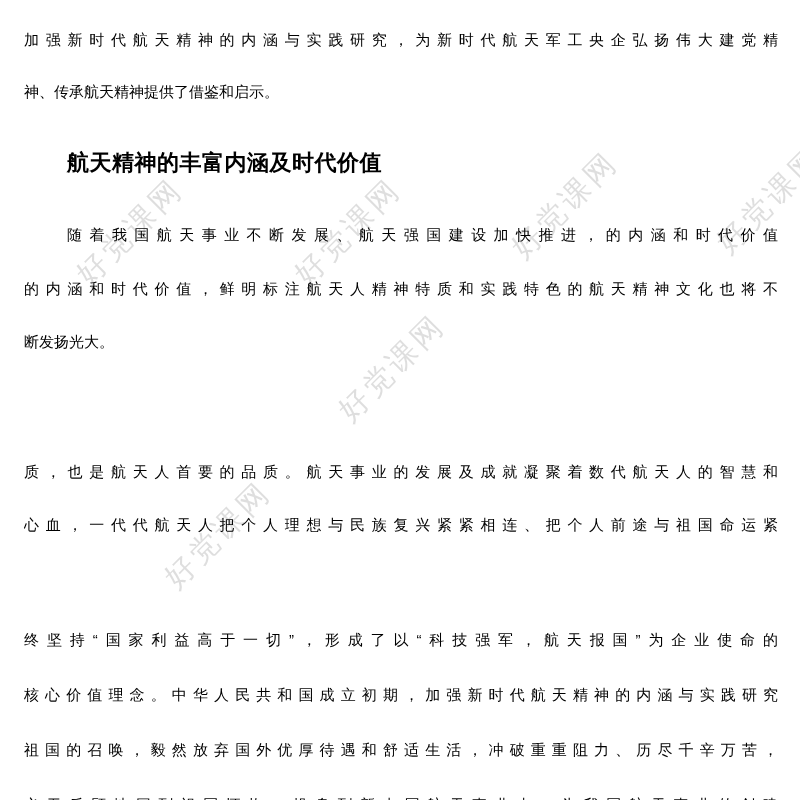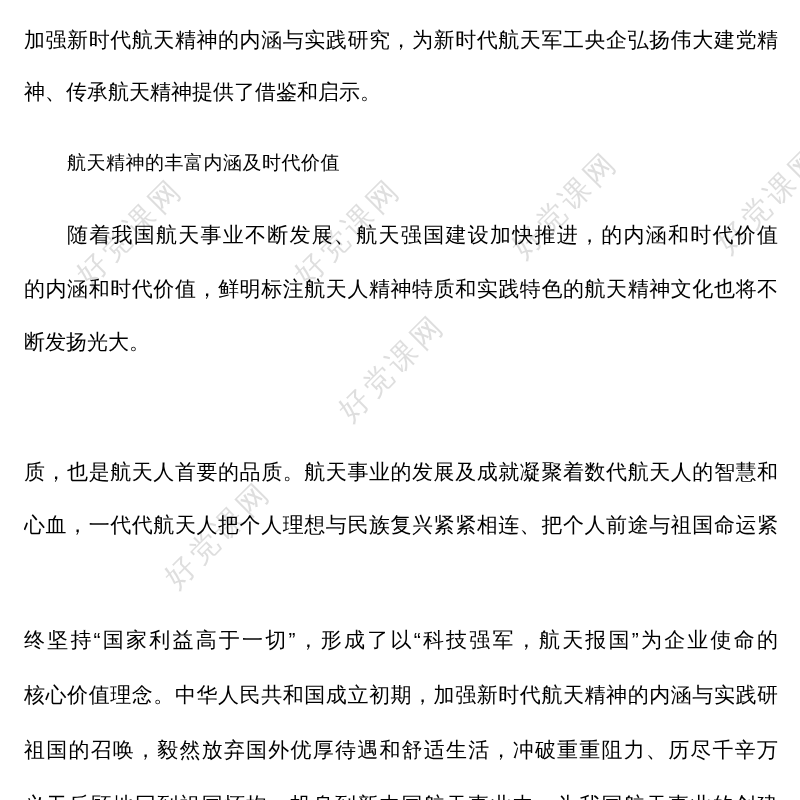--- a/index.html
+++ b/index.html
@@ -11,26 +11,26 @@
   .wm{
     position:absolute;
     transform:translate(-50%,-50%) rotate(-45deg);
     font-size:30px;color:rgba(0,0,0,0.13);
     letter-spacing:4px;white-space:nowrap;
     font-weight:normal;user-select:none;
   }
   .text-layer{position:absolute;inset:0;z-index:1;}
   .line{
     position:absolute;left:24px;right:22px;height:54px;line-height:54px;
-    font-size:21px;color:#000000;text-align:justify;
+    font-size:15px;color:#000000;text-align:justify;
     overflow:hidden;word-break:break-all;white-space:normal;
   }
   .justify{text-align-last:justify;}
   .indent{padding-left:43px;}
-  .heading{font-weight:normal;font-size:19px;padding-left:43px;letter-spacing:0.5px;}
+  .heading{font-weight:bold;font-size:22px;padding-left:43px;letter-spacing:0.5px;}
 </style>
 </head>
 <body>
 
 <div class="page">
 
   <div class="watermark-layer">
     <span class="wm" style="left:770px;top:200px;">好党课网</span>
     <span class="wm" style="left:565px;top:205px;">好党课网</span>
     <span class="wm" style="left:130px;top:232px;">好党课网</span>

